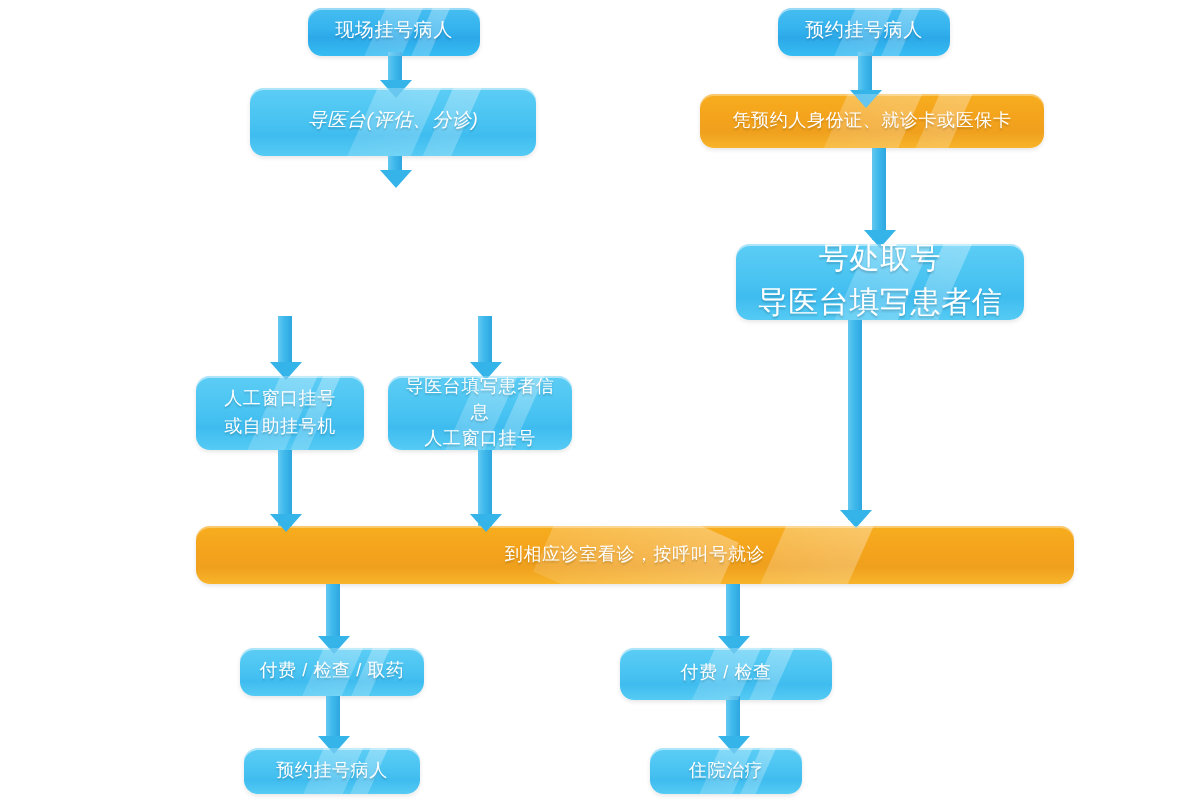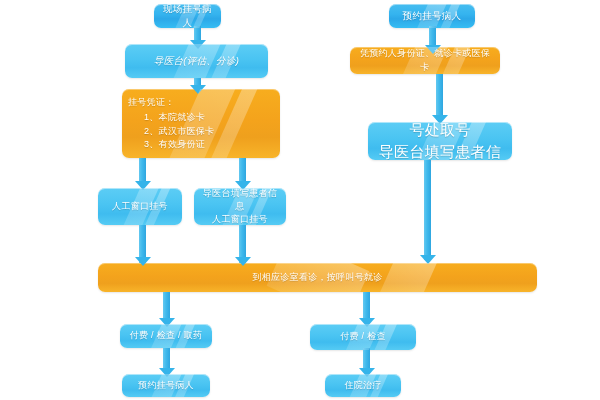--- a/index.html
+++ b/index.html
@@ -142,51 +142,44 @@
   <div class="conn">
     <div class="shaft" style="left:163px;top:348px;height:24px;"></div>
     <div class="head" style="left:158.5px;top:368px;"></div>
   </div>
 
   <div class="conn">
     <div class="shaft" style="left:363px;top:348px;height:24px;"></div>
     <div class="head" style="left:358.5px;top:368px;"></div>
   </div>
 
-  <div class="node blue s10" style="left:154px;top:4px;width:67px;height:24px;">
+  <div class="node blue s10" style="left:154px;top:4px;width:86px;height:24px;">
     <span class="txt">现场挂号病人</span>
   </div>
 
   <div class="node blue-light s10" style="left:125px;top:44px;width:143px;height:34px;font-style:italic;">
     <span class="txt">导医台(评估、分诊)</span>
   </div>
 
-  <div class="node orange s9" style="left:122px;top:89px;width:158px;height:69px;">
-    <div class="txt list">
-      <div class="ttl">挂号凭证：</div>
-      <div class="li">1、本院就诊卡</div>
-      <div class="li">2、武汉市医保卡</div>
-      <div class="li">3、有效身份证</div>
-    </div>
-  </div>
 
   <div class="node blue-light s9" style="left:98px;top:188px;width:84px;height:37px;">
     <span class="txt">人工窗口挂号</span>
+    <span class="txt">或自助挂号机</span>
   </div>
 
   <div class="node blue-light s9" style="left:194px;top:188px;width:92px;height:37px;">
     <span class="txt">导医台填写患者信息</span>
     <span class="txt">人工窗口挂号</span>
   </div>
 
   <div class="node blue s10" style="left:389px;top:4px;width:86px;height:24px;">
     <span class="txt">预约挂号病人</span>
   </div>
 
-  <div class="node orange s9" style="left:350px;top:47px;width:150px;height:27px;">
+  <div class="node orange s9" style="left:350px;top:47px;width:172px;height:27px;">
     <span class="txt">凭预约人身份证、就诊卡或医保卡</span>
   </div>
 
   <div class="node blue-light s85" style="left:368px;top:122px;width:144px;height:38px;">
     <span class="txt">入口“便民中心”取号处取号</span>
     <span class="txt">导医台填写患者信息</span>
   </div>
 
   <div class="node orange s9" style="left:98px;top:263px;width:439px;height:29px;">
     <span class="txt">到相应诊室看诊，按呼叫号就诊</span>

